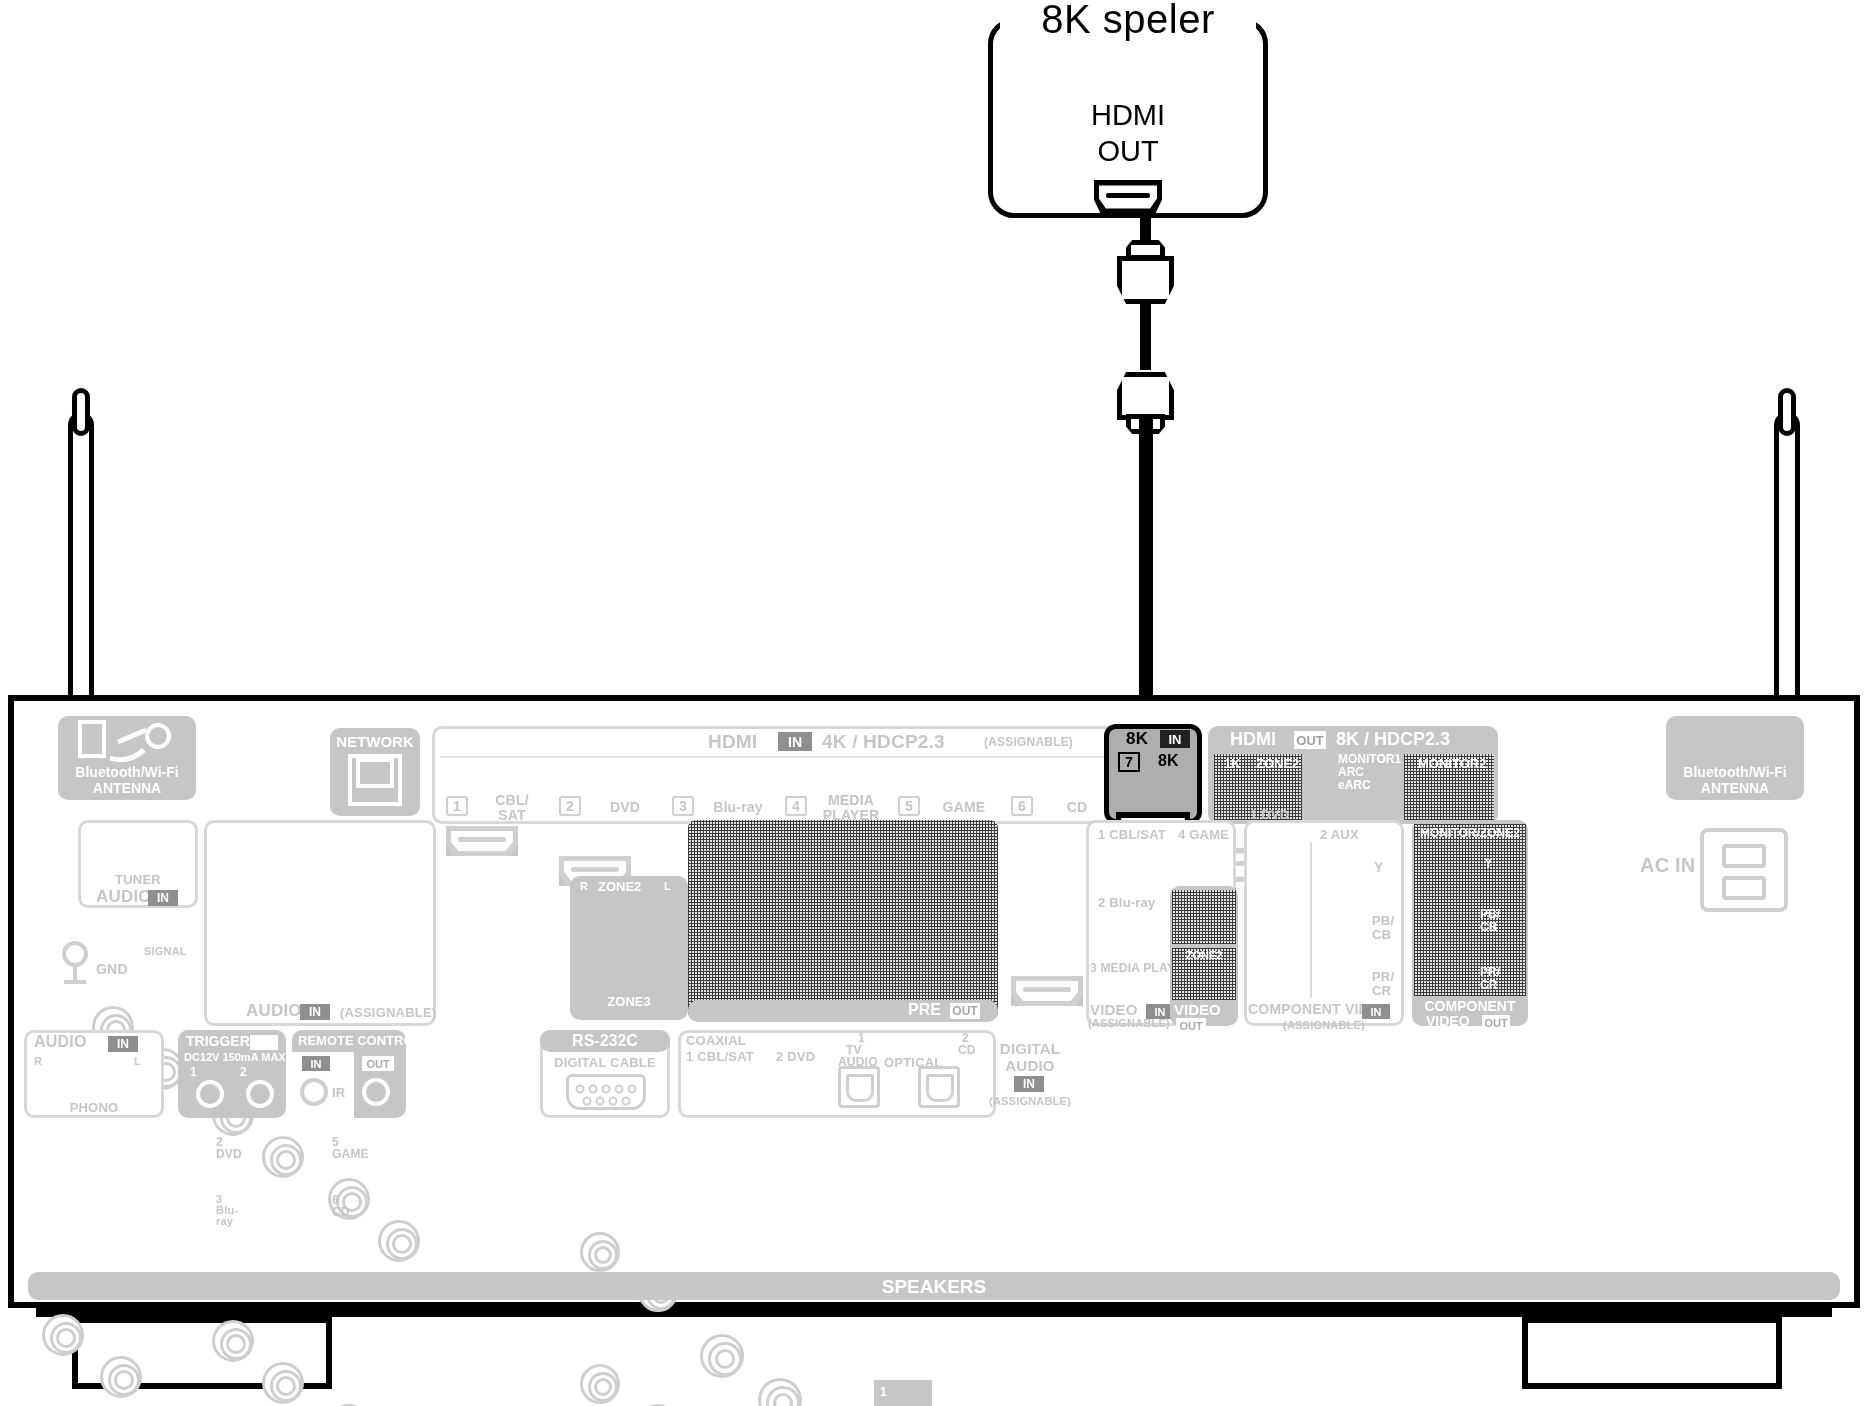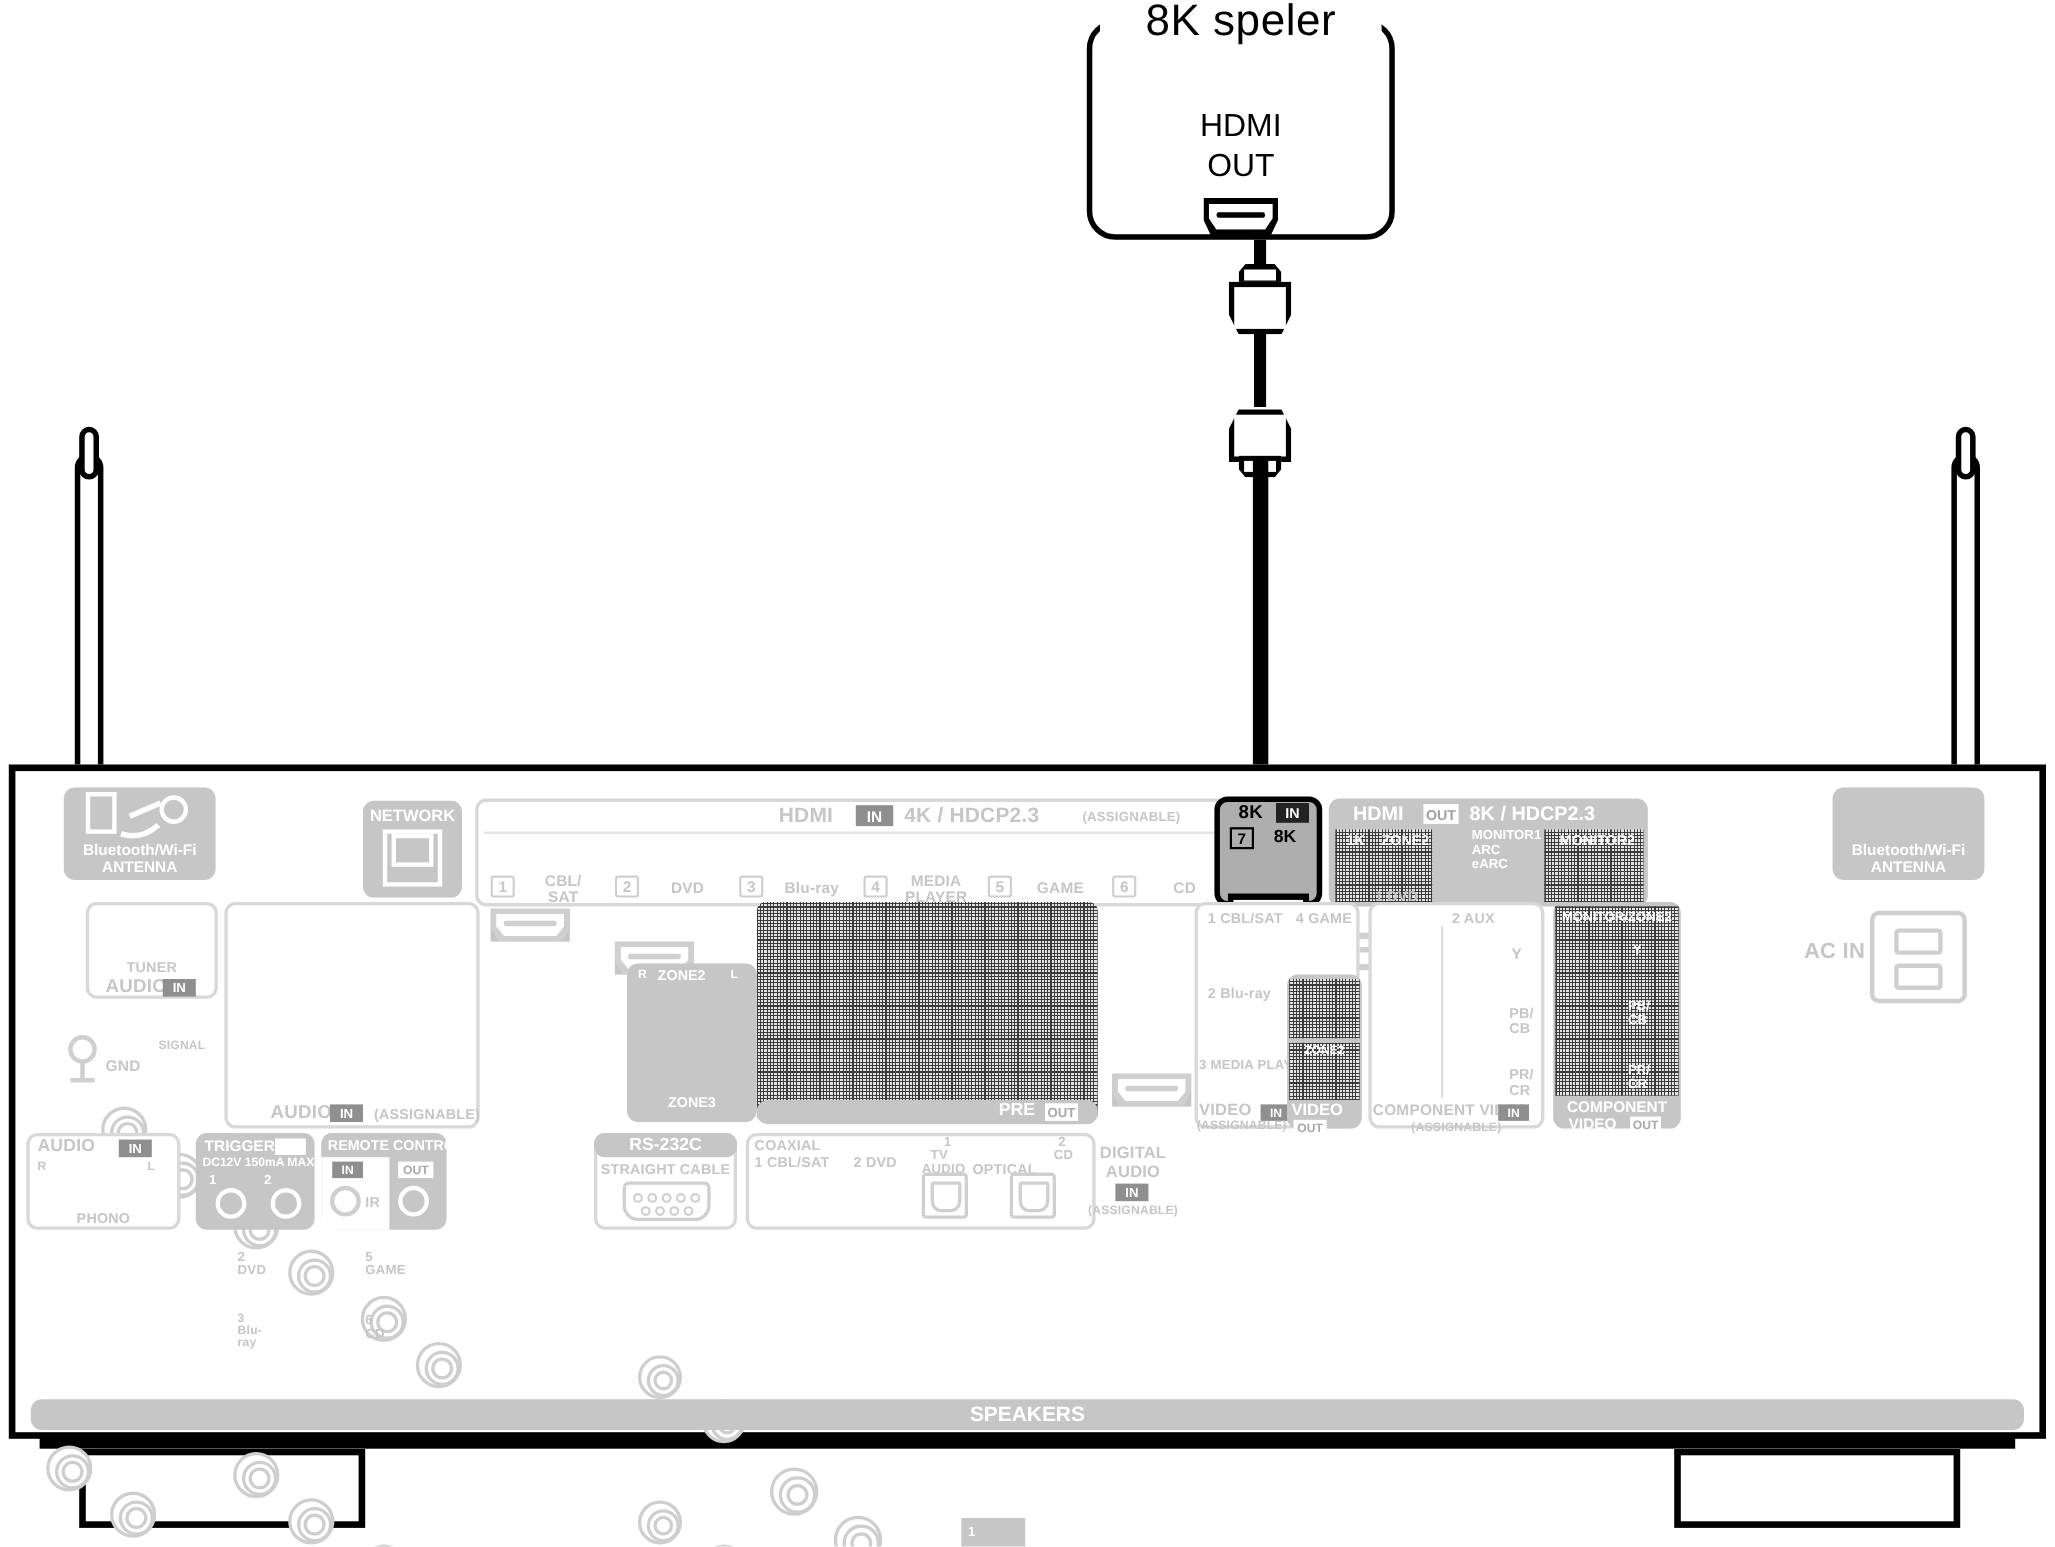--- a/index.html
+++ b/index.html
@@ -321,21 +321,21 @@
     <div class="abs lblw" style="left: 874px; top: 822px; font-size: 11px;">R</div>
     <div class="abs lblw" style="left: 940px; top: 822px; font-size: 11px;">L</div>
   </div>
 <div class="abs greyrad" style="left:688px;top:1000px;width:310px;height:22px;"></div>
 <div class="abs lblw" style="left:908px;top:1002px;font-size:16px;">PRE</div>
 <div class="abs tagwhite ctr" style="left:950px;top:1003px;width:30px;height:16px;font-size:12px;color:#a8a8a8;">OUT</div>
 
 <div class="abs grp" style="left:540px;top:1030px;width:130px;height:88px;"></div>
 <div class="abs greyrad" style="left:540px;top:1030px;width:130px;height:22px;"></div>
 <div class="abs lblw ctr" style="left:540px;top:1032px;width:130px;height:18px;font-size:16px;">RS-232C</div>
-<div class="abs lbl ctr" style="left:540px;top:1054px;width:130px;height:16px;font-size:13px;">STRAIGHT CABLE</div>
+<div class="abs lbl ctr" style="left:540px;top:1054px;width:130px;height:16px;font-size:13px;">DIGITAL CABLE</div>
 <div class="abs" style="left:566px;top:1074px;width:80px;height:36px;border:3px solid #cfcfcf;border-radius:6px 6px 14px 14px;">
   <svg width="74" height="30" style="position:absolute;left:3px;top:3px;">
     <g fill="none" stroke="#cfcfcf" stroke-width="2">
       <circle cx="8" cy="9" r="3.5"></circle>
         <circle cx="21" cy="9" r="3.5"></circle>
         <circle cx="34" cy="9" r="3.5"></circle>
       <circle cx="47" cy="9" r="3.5"></circle>
         <circle cx="60" cy="9" r="3.5"></circle>
       <circle cx="15" cy="21" r="3.5"></circle>
         <circle cx="28" cy="21" r="3.5"></circle>

